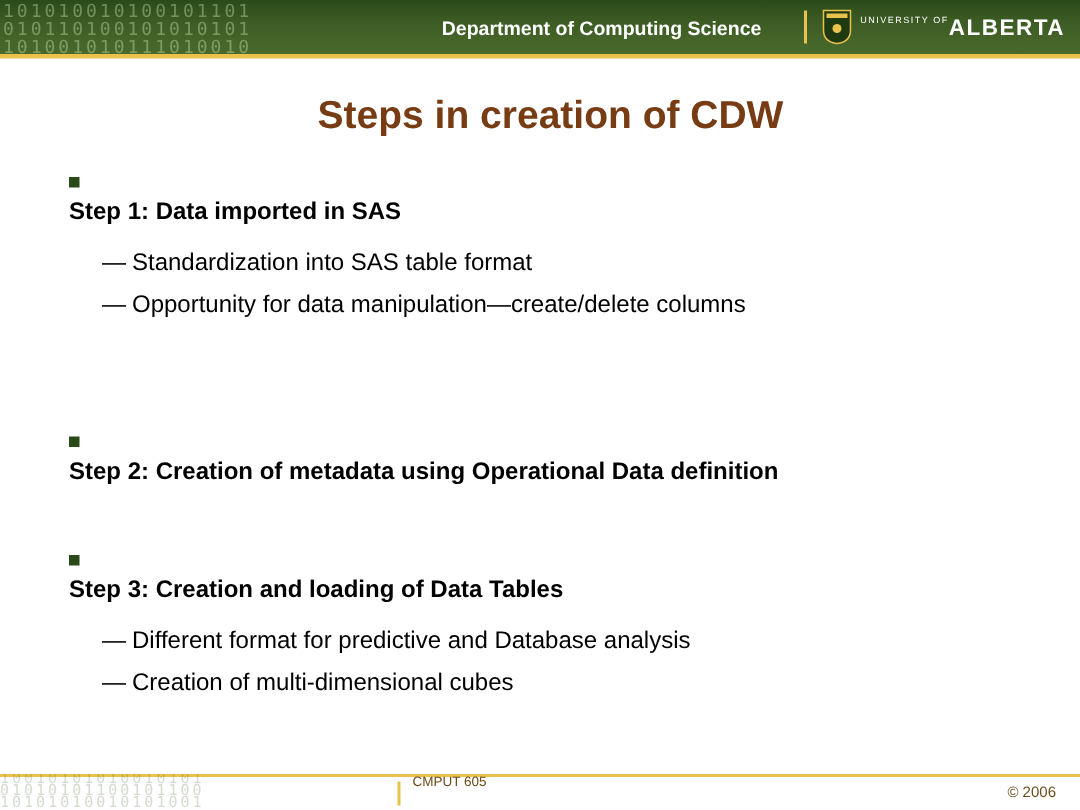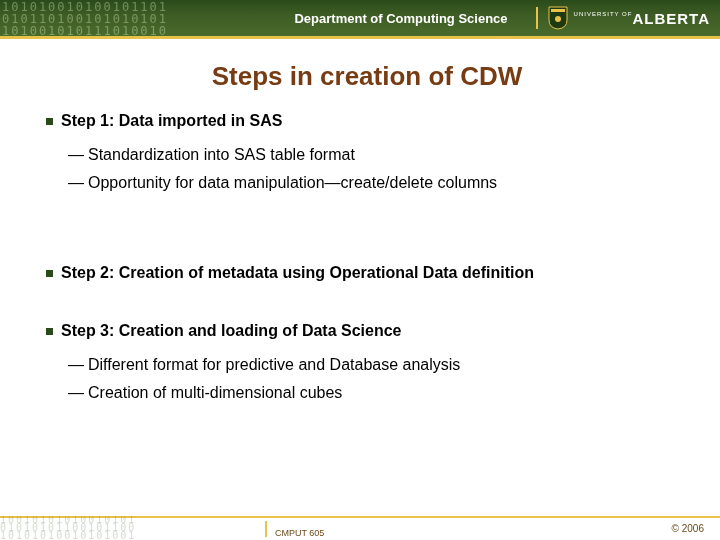--- a/index.html
+++ b/index.html
@@ -80,20 +80,21 @@
     padding: 20px 0 0 46px;
   }
   .step-head {
     font-size: 16px;
     font-weight: bold;
     color: #000;
     display: flex;
     align-items: flex-start;
     gap: 8px;
     margin-top: 10px;
+    flex-direction: column;
   }
   .step-head:first-child { margin-top: 0; }
   .sq-bullet {
     width: 7px;
     height: 7px;
     background: #2a4a1a;
     margin-top: 6px;
     flex-shrink: 0;
   }
   .sub-list {
@@ -147,21 +148,21 @@
     position: absolute;
     left: 265px;
     bottom: 3px;
     width: 2px;
     height: 16px;
     background: #e8c24a;
   }
   .footer-course {
     position: absolute;
     left: 275px;
-    bottom: 2px;
+    bottom: 14px;
     font-size: 9px;
     color: #6b4a1a;
   }
   .footer-copy {
     position: absolute;
     right: 16px;
     bottom: 6px;
     font-size: 10px;
     color: #6b4a1a;
   }
@@ -214,21 +215,21 @@
 
   <div class="step-head">
     <span class="sq-bullet"></span>
     <span>Step 2: Creation of metadata using Operational Data definition</span>
   </div>
 
   <div class="gap2"></div>
 
   <div class="step-head">
     <span class="sq-bullet"></span>
-    <span>Step 3: Creation and loading of Data Science</span>
+    <span>Step 3: Creation and loading of Data Tables</span>
   </div>
   <div class="sub-list">
     <div class="sub-item">
       <span class="dash">—</span>
       <span>Different format for predictive and Database analysis</span>
     </div>
     <div class="sub-item">
       <span class="dash">—</span>
       <span>Creation of multi-dimensional cubes</span>
     </div>

